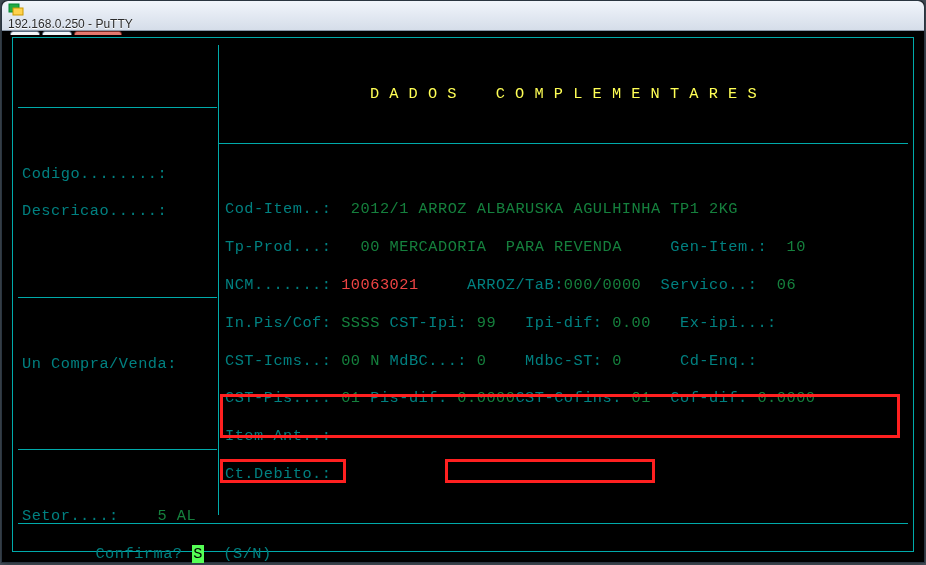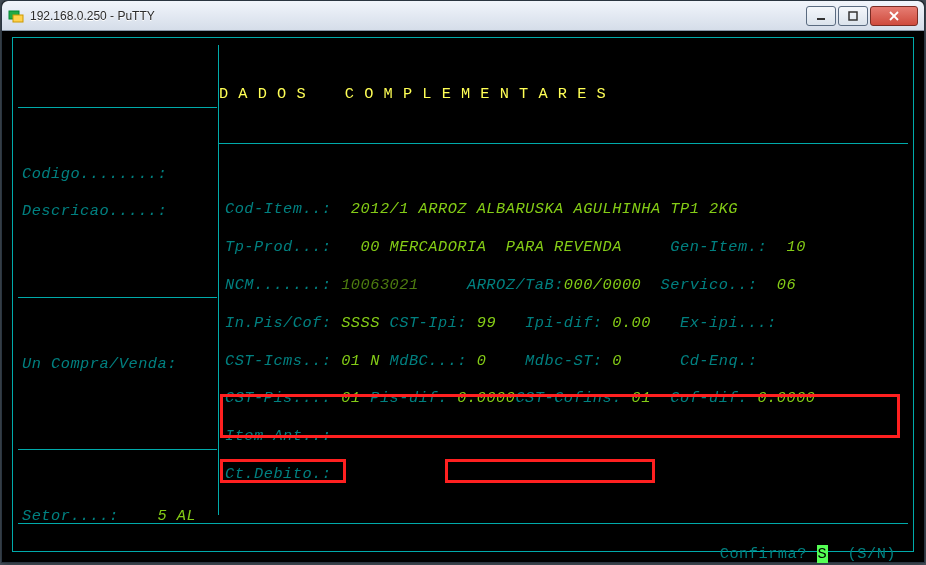--- a/index.html
+++ b/index.html
@@ -21,23 +21,23 @@
     background: #000;
     border: 1px solid #2a3540;
     border-radius: 6px 6px 0 0;
     box-shadow: 0 0 8px rgba(0,0,0,.6);
   }
   .titlebar {
     height: 30px;
     background: linear-gradient(#f1f5fb, #d5dde9);
     border-bottom: 1px solid #8a97a8;
     display: flex;
-    align-items: center;
     padding: 0 6px;
     border-radius: 6px 6px 0 0;
+    flex-direction: column;
   }
   .titlebar .app-icon {
     width: 16px; height: 16px;
     margin-right: 6px;
     display: inline-block;
   }
   .titlebar .title {
     font-size: 12px;
     color: #2b2b2b;
     flex: 1;
@@ -70,21 +70,21 @@
     letter-spacing: 0.5px;
     color: #008080;
     white-space: pre;
   }
   .outer-frame {
     position: absolute;
     left: 2px; top: 2px; right: 2px; bottom: 2px;
     border: 1px solid #0aa;
     padding: 2px 2px 2px 2px;
   }
-  .row { height: 18.9px; font-style: italic; }
+  .row { height: 18.9px; }
   .left-box {
     position: absolute;
     left: 5px;
     top: 7px;
     width: 198px;
     bottom: 36px;
   }
   .right-box {
     position: absolute;
     left: 205px;
@@ -95,40 +95,41 @@
   }
   .hline {
     height: 1px;
     background: #0aa;
     margin: 0;
   }
   .left-box .hline { width: 199px; }
   .left-content { padding: 0 4px; }
   .right-content { padding: 0 6px; }
   .ylw { color: #ffff55; }
-  .cyn { color: #84cc16; }
+  .cyn { color: #15803d; }
   .teal { color: #008080; }
-  .mag { color: #4d7c0f; }
+  .mag { color: #ef4444; }
   .grn-bg { background:#55ff55; color:#000; padding:0 1px; }
   .redbox {
     border: 3px solid #ff2020;
     position: absolute;
   }
   .header {
     color: #ffff55;
+    text-align: center;
     height: 22px;
     line-height: 22px;
   }
   .footer {
     position: absolute;
     left: 5px; right: 5px; bottom: 6px;
     height: 22px;
     border-top: 1px solid #0aa;
     padding-top: 2px;
-    text-align: right;
+    text-align: left;
     padding-right: 12px;
   }
 </style>
 </head>
 <body>
 
 <div class="window">
 
   <div class="titlebar">
     <span class="app-icon">
@@ -185,21 +186,21 @@
 
       
       <div class="right-box">
         <div class="header ylw">D A D O S    C O M P L E M E N T A R E S</div>
         <div class="hline" style="width:100%"></div>
         <div class="right-content">
 <div class="row"><span>Cod-Item..:</span>  <span class="cyn">2012/1 ARROZ ALBARUSKA AGULHINHA TP1 2KG</span></div>
 <div class="row"><span>Tp-Prod...:</span>   <span class="cyn">00 MERCADORIA  PARA REVENDA</span>     <span>Gen-Item.:</span>  <span class="cyn">10</span></div>
 <div class="row"><span>NCM.......:</span> <span class="mag">10063021</span>     <span>ARROZ/TaB:</span><span class="cyn">000/0000</span>  <span>Servico..:</span>  <span class="cyn">06</span></div>
 <div class="row"><span>In.Pis/Cof:</span> <span class="cyn">SSSS</span> <span>CST-Ipi:</span> <span class="cyn">99</span>   <span>Ipi-dif:</span> <span class="cyn">0.00</span>   <span>Ex-ipi...:</span></div>
-<div class="row"><span>CST-Icms..:</span> <span class="cyn">01 N</span> <span>MdBC...:</span> <span class="cyn">0</span>    <span>Mdbc-ST:</span> <span class="cyn">0</span>      <span>Cd-Enq.:</span></div>
+<div class="row"><span>CST-Icms..:</span> <span class="cyn">00 N</span> <span>MdBC...:</span> <span class="cyn">0</span>    <span>Mdbc-ST:</span> <span class="cyn">0</span>      <span>Cd-Enq.:</span></div>
 <div class="row"><span>CST-Pis...:</span> <span class="cyn">01</span> <span>Pis-dif:</span> <span class="cyn">0.0000</span><span>CST-Cofins:</span> <span class="cyn">01</span>  <span>Cof-dif:</span> <span class="cyn">0.0000</span></div>
 <div class="row">Item-Ant..:</div>
 <div class="row">Ct.Debito.:</div>
 
 
         </div>
         
         
         
         

